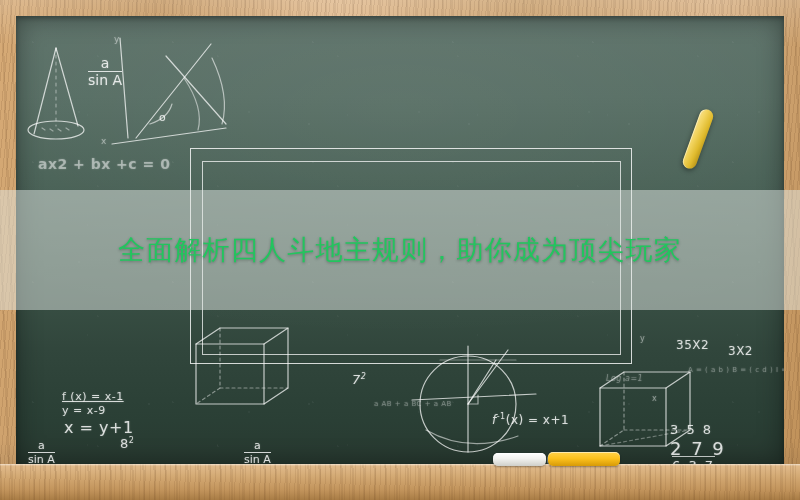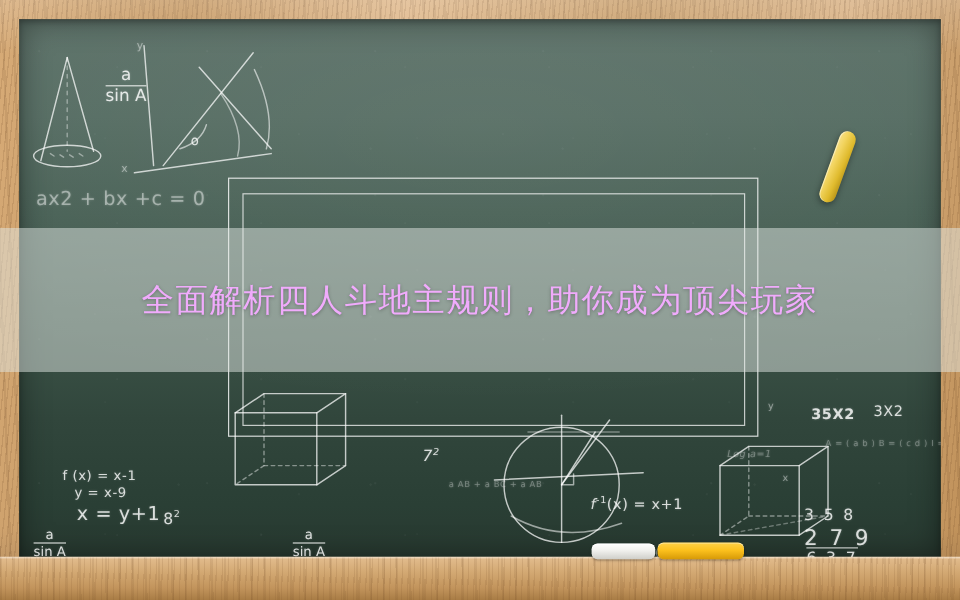--- a/index.html
+++ b/index.html
@@ -125,21 +125,21 @@
     position:absolute; left:0; right:0; top:190px; height:120px;
     background:rgba(226,231,228,.50);
     z-index:4;
   }
 
   
   .headline{
     position:absolute; left:0; right:0; top:190px; height:120px;
     display:flex; align-items:center; justify-content:center;
     z-index:5;
-    color:#f0abfc;
+    color:#22c55e;
     font-size:27px;
     font-weight:400;
     letter-spacing:1.2px;
     text-shadow:0 1px 3px rgba(0,0,0,.30);
     font-family:"DejaVu Sans","Liberation Sans",sans-serif;
   }
 
   
   .chalk-stick{
     position:absolute; z-index:7; border-radius:5px;
@@ -227,30 +227,30 @@
 
     <div class="frac" style="left:72px; top:40px; font-size:14px;">
       <span class="num">a</span>
       <span class="bar"></span>
       <span class="den">sin A</span>
     </div>
 
     <span class="chalk-txt dim" style="left:98px; top:18px; font-size:9px;">y</span>
     <span class="chalk-txt dim" style="left:85px; top:120px; font-size:9px;">x</span>
     <span class="chalk-txt" style="left:143px; top:95px; font-size:11px;">o</span>
-    <span class="chalk-txt dim" style="left:14px; top:140px; font-size:16px;">ax2 + bx +c = 0</span>
-
-    <span class="chalk-txt" style="left:36px; top:374px; font-size:11px;">f (x) = x-1</span>
+    <span class="chalk-txt dim" style="left:22px; top:140px; font-size:14px;font-weight:bold;">ax2 + bx +c = 0</span>
+
+    <span class="chalk-txt" style="left:46px; top:374px; font-size:11px;text-decoration:underline;">f (x) = x-1</span>
     <span class="chalk-txt" style="left:46px; top:388px; font-size:11px;">y = x-9</span>
     <span class="chalk-txt" style="left:48px; top:402px; font-size:16px;">x = y+1</span>
 
     <span class="chalk-txt" style="left:336px; top:356px; font-size:13px;font-style:italic;">
       <span>7</span><sup style="font-size:8px">2</sup>
     </span>
-    <span class="chalk-txt" style="left:104px; top:408px; font-size:13px;margin-left:16px;">
+    <span class="chalk-txt" style="left:104px; top:420px; font-size:13px;">
       <span>8</span><sup style="font-size:8px">2</sup>
     </span>
 
     <div class="frac" style="left:12px; top:424px; font-size:11px;">
       <span class="num">a</span>
       <span class="bar"></span>
       <span class="den">sin A</span>
     </div>
     <div class="frac" style="left:228px; top:424px; font-size:11px;">
       <span class="num">a</span>
@@ -263,22 +263,22 @@
     <span class="chalk-txt" style="left:476px; top:396px; font-size:12px;">
       <span style="font-style:italic">f</span><sup style="font-size:8px">-1</sup><span>(x)  =  x+1</span>
     </span>
 
     <span class="chalk-txt dim" style="left:508px; top:440px; font-size:8px;">alog (bc)</span>
 
     <span class="chalk-txt" style="left:654px; top:406px; font-size:13px; letter-spacing:2px;">3 5 8</span>
     <span class="chalk-txt" style="left:654px; top:422px; font-size:18px; letter-spacing:2px;">2 7 9</span>
     <span class="chalk-txt" style="left:656px; top:440px; font-size:13px; letter-spacing:2px; border-top:1px solid rgba(255,255,255,.7); padding-top:1px;">6 3 7</span>
 
-    <span class="chalk-txt" style="left:660px; top:322px; font-size:12px;font-weight:bold;">35X2</span>
-    <span class="chalk-txt" style="left:712px; top:320px; font-size:12px;text-align:right;">3X2</span>
+    <span class="chalk-txt" style="left:660px; top:322px; font-size:12px;">35X2</span>
+    <span class="chalk-txt" style="left:712px; top:328px; font-size:12px;text-align:right;">3X2</span>
     <span class="chalk-txt dimmer" style="left:590px; top:358px; font-size:8px;font-style:italic;">Log a=1</span>
     <span class="chalk-txt dimmer" style="left:672px; top:350px; font-size:7px;">A = ( a b ) B = ( c d ) I = ( 1 0 )</span>
     <span class="chalk-txt dim" style="left:636px; top:378px; font-size:8px;">x</span>
     <span class="chalk-txt dim" style="left:624px; top:318px; font-size:8px;">y</span>
 
     <div class="chalk-tilted"></div>
 
     <div class="rect-outer"></div>
     <div class="rect-inner"></div>
   </div>

